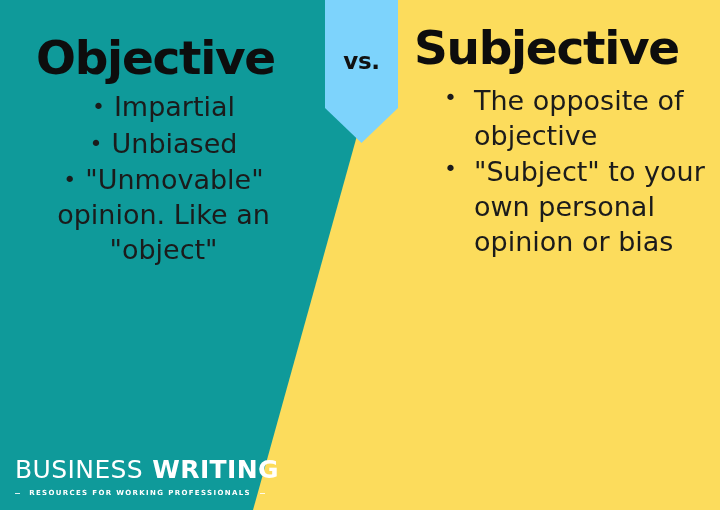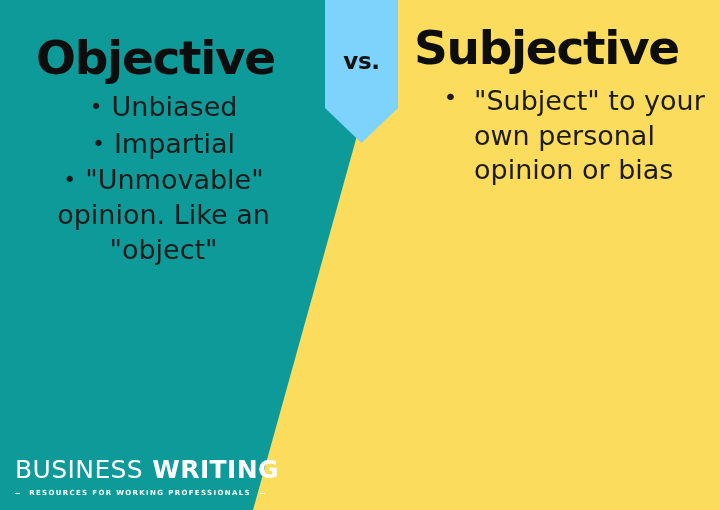--- a/index.html
+++ b/index.html
@@ -176,30 +176,30 @@
   <div class="panel" id="yellow-panel"></div>
   <div class="panel" id="teal-panel"></div>
 
   <div id="vs-ribbon">
     <div id="vs-label">vs.</div>
   </div>
 
   <div class="column" id="left-column">
     <h1 class="heading">Objective</h1>
     <ul class="bullet-list" id="left-list">
+      <li><span class="bullet-dot">•</span><span>Impartial</span></li>
       <li><span class="bullet-dot">•</span><span>Unbiased</span></li>
-      <li><span class="bullet-dot">•</span><span>Impartial</span></li>
       <li><span class="bullet-dot">•</span><span>"Unmovable" opinion. Like an "object"</span></li>
     </ul>
   </div>
 
   <div class="column" id="right-column">
     <h1 class="heading">Subjective</h1>
     <ul class="bullet-list" id="right-list">
-      <li><span class="bullet-dot">•</span></li>
+      <li><span class="bullet-dot">•</span><span>The opposite of objective</span></li>
       <li><span class="bullet-dot">•</span><span>"Subject" to your own personal opinion or bias</span></li>
     </ul>
   </div>
 
   <div id="logo">
     <div id="logo-wordmark">
       <span class="light">BUSINESS</span>
       <span>WRITING</span>
     </div>
     <div id="logo-tagline-row">

